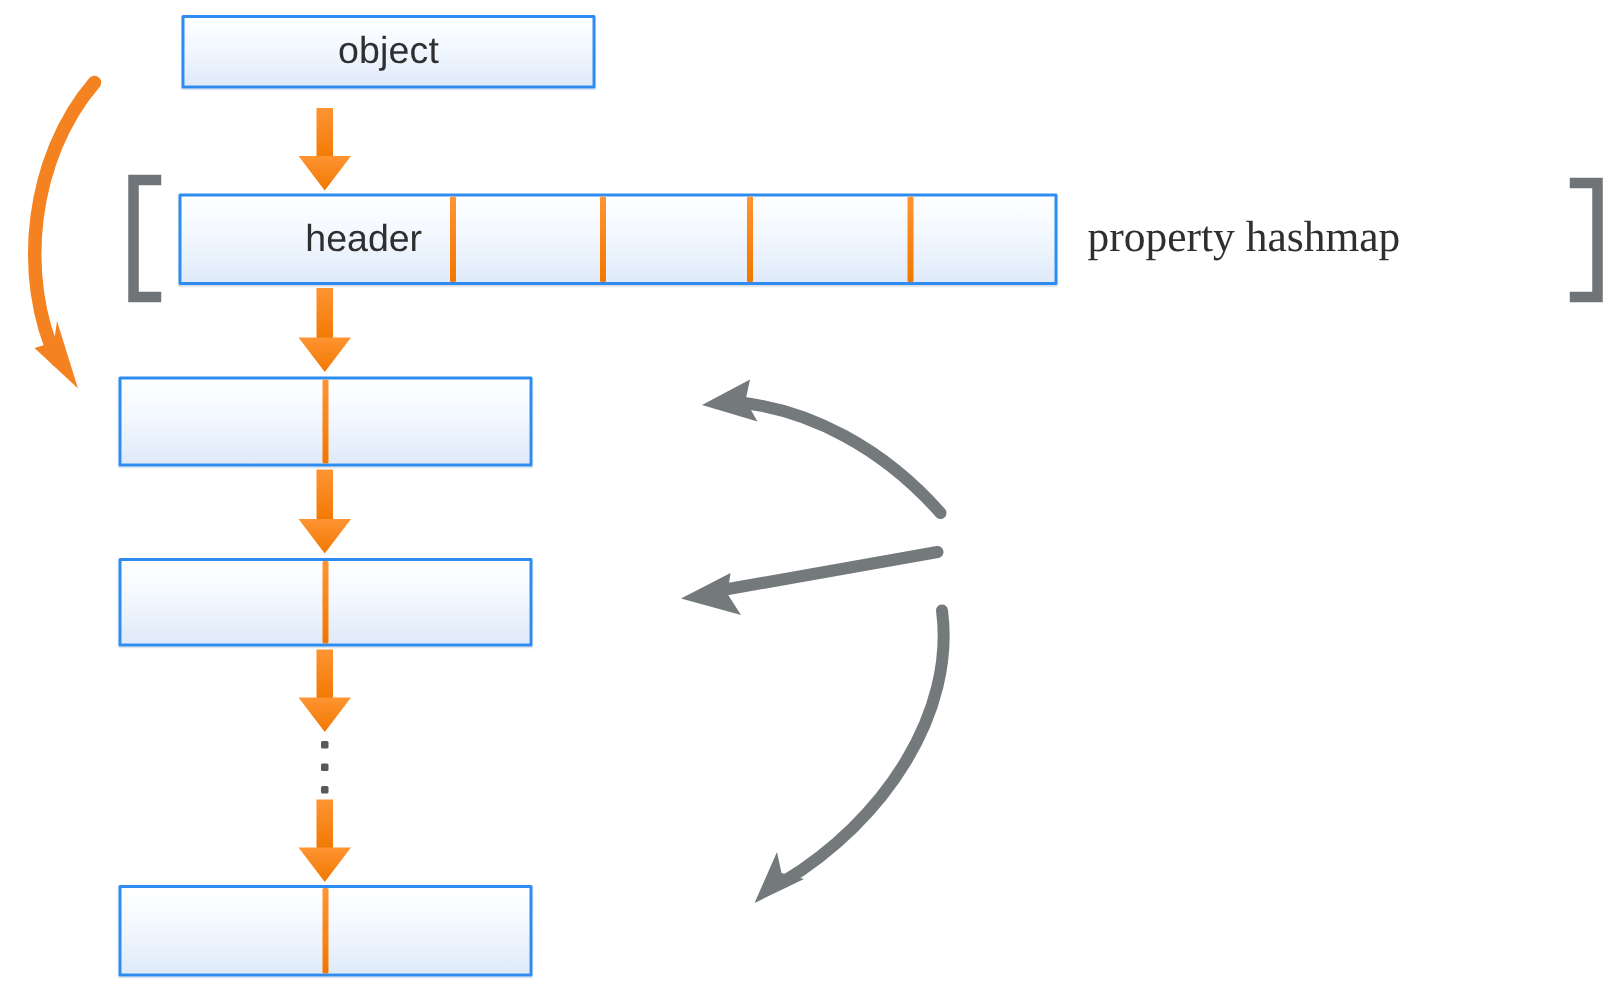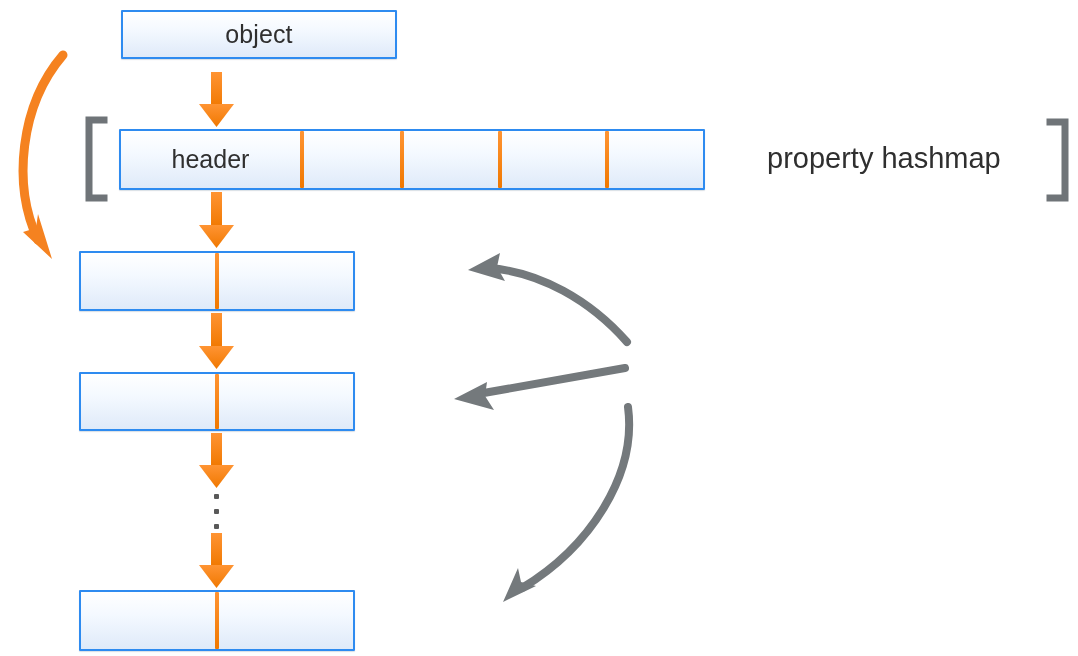--- a/index.html
+++ b/index.html
@@ -47,20 +47,21 @@
     left: 119px;
     top: 129px;
     width: 183px;
     height: 61px;
     display: flex;
     align-items: center;
     justify-content: center;
     font-size: 25px;
     color: #2f2f2f;
     white-space: nowrap;
+    padding-left: 32px;
   }
   
   .tick {
     position: absolute;
     width: 4px;
     background: #f58220;
     background: linear-gradient(to bottom,#ff9433,#f07800);
     border-radius: 1px;
   }
   .divider {
@@ -168,16 +169,16 @@
   <div class="tick" style="left:605px; top:131px; height:57px;"></div>
 
   <div class="divider" style="left:215px; top:253px; height:56px;"></div>
   <div class="divider" style="left:215px; top:374px; height:55px;"></div>
   <div class="divider" style="left:215px; top:592px; height:57px;"></div>
 
   <div class="dot" style="left:214px; top:494px;"></div>
   <div class="dot" style="left:214px; top:509px;"></div>
   <div class="dot" style="left:214px; top:524px;"></div>
 
-  <div class="plain-text" style="left:767px; top:142px;">property hashmap</div>
+  <div class="plain-text" style="left:725px; top:142px;font-family:Liberation Serif, serif;">property hashmap</div>
 
 
 </div>
 
 </body></html>

